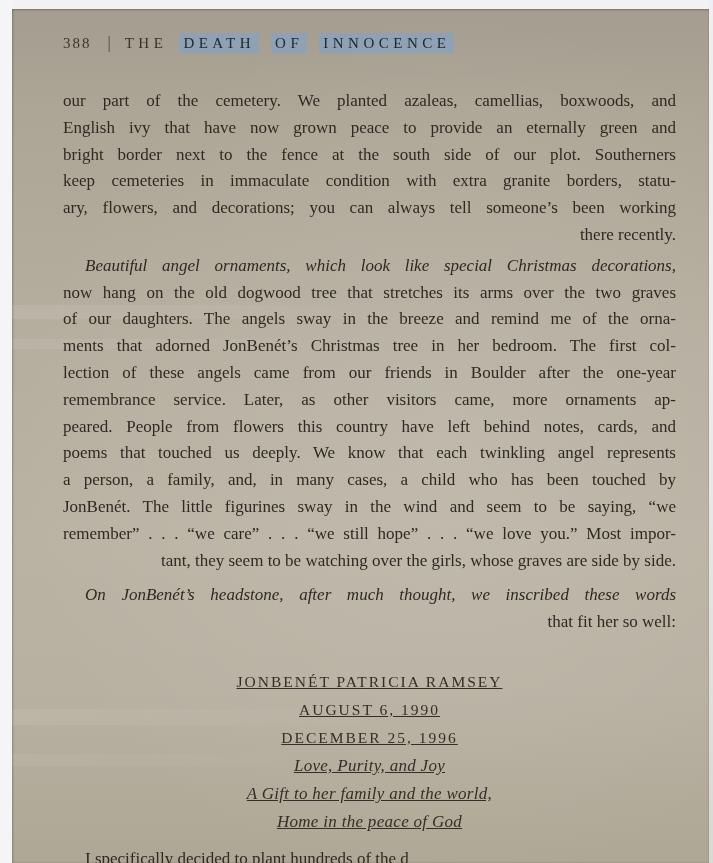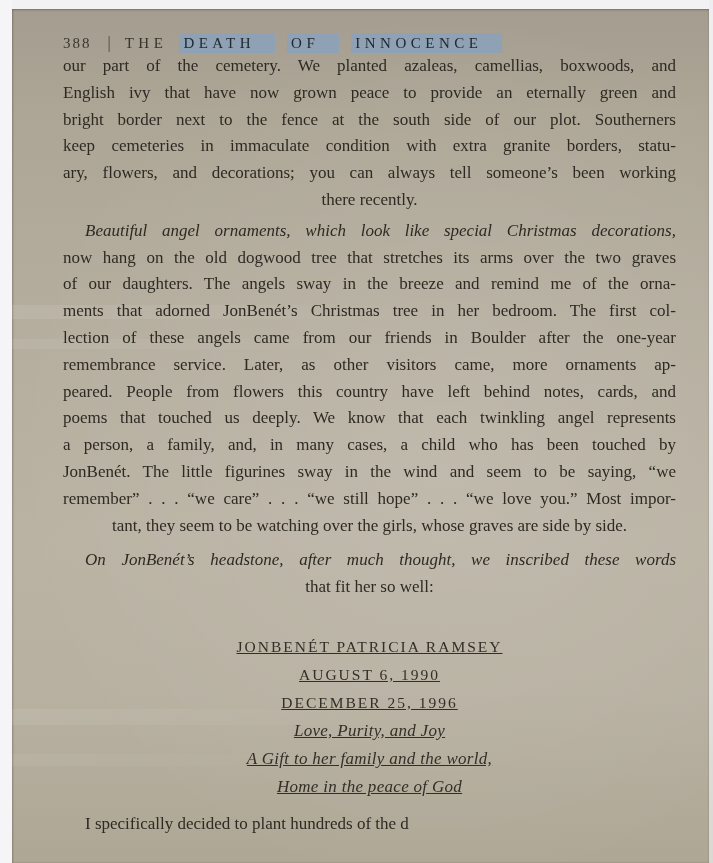--- a/index.html
+++ b/index.html
@@ -29,30 +29,30 @@
     margin-top:24px;
     display:flex;align-items:baseline;
     font-size:15px;color:#38332c;
     white-space:nowrap;
   }
   .folio{letter-spacing:2px;color:#3a352d;}
   .head-sep{margin:0 14px 0 16px;color:#4a453c;font-size:16px;}
   .head-word{letter-spacing:4.5px;margin-right:12px;font-weight:500;}
   .head-word.hl{
     background:#8fa1b4;color:#20292f;
-    padding:2px 20px 1px 4px;
+    padding:2px 4px 1px 4px;
   }
 
-  .body-text{font-size:17px;line-height:26.8px;color:#2e2a23;}
+  .body-text{margin-top:35px;font-size:17px;line-height:26.8px;color:#2e2a23;}
   .para{margin:0;}
   .para + .para{margin-top:4px;}
   .para.p3{margin-top:8px;}
   .tline{width:613px;text-align:justify;}
   .tline.j{text-align-last:justify;white-space:nowrap;}
-  .tline.l{text-align:center;}
+  .tline.l{text-align:right;}
   .tline.ind{text-indent:22px;font-style:italic;}
 
   .inscription{margin-top:32px;text-align:center;color:#332f28;}
   .insc-line{line-height:28px;text-decoration:underline;}
   .insc-line.caps{font-size:15.5px;letter-spacing:2px;}
   .insc-line.italic{font-size:17px;font-style:italic;letter-spacing:0.3px;}
 
   .partial-line{
     margin-top:10px;font-size:17px;line-height:26.8px;color:#2e2a23;
     text-indent:22px;white-space:nowrap;

